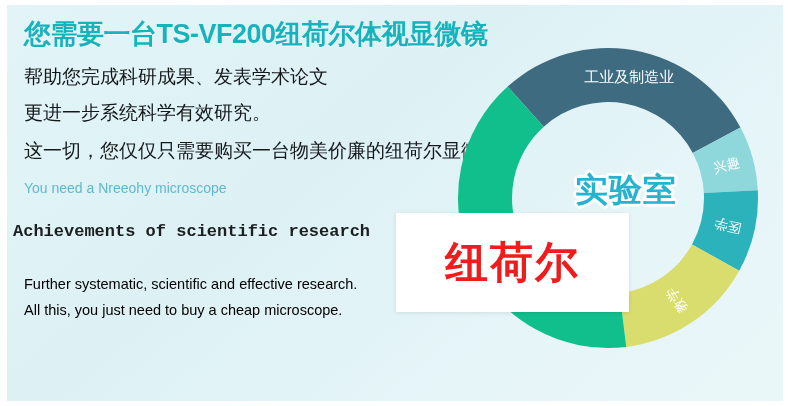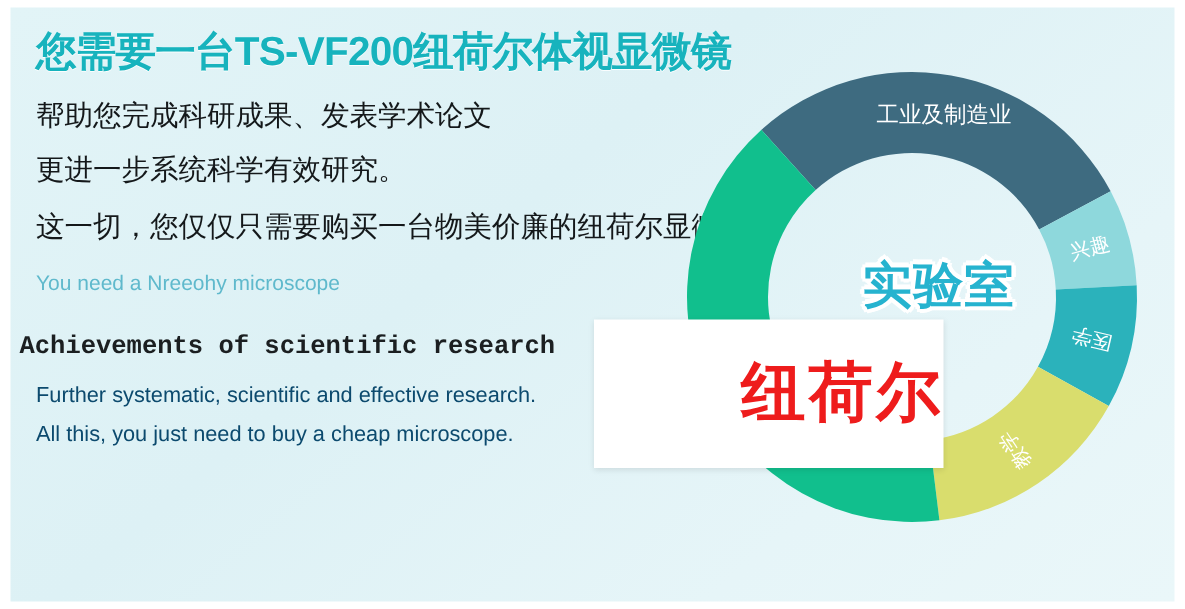--- a/index.html
+++ b/index.html
@@ -63,22 +63,23 @@
     font-size: 17px;
     font-weight: 700;
     color: #1b1f21;
     white-space: nowrap;
     font-family: Liberation Mono, monospace;
   }
   .en-line {
     position: absolute;
     left: 24px;
     font-size: 14.5px;
-    color: #0c4a6e;
-    white-space: nowrap;
+    color: #000000;
+    white-space: nowrap;
+    margin-top: 20px;
   }
   .en-1 { top: 256px; }
   .en-2 { top: 282px; }
 
   
   .donut-wrap {
     position: absolute;
     left: 458px;
     top: 48px;
     width: 300px;
@@ -118,23 +119,23 @@
   
   .logo-box {
     position: absolute;
     left: 396px;
     top: 213px;
     width: 233px;
     height: 99px;
     background: #ffffff;
     box-shadow: 0 1px 4px rgba(0,0,0,0.10);
     display: flex;
-    flex-direction: row;
+    flex-direction: column;
     align-items: center;
-    justify-content: flex-end;
+    justify-content: center;
   }
   .logo-cn {
     font-family: "Liberation Serif", "DejaVu Serif", serif;
     font-size: 43px;
     font-weight: 700;
     color: #ee1c1c;
     line-height: 1.02;
     letter-spacing: 2px;
   }
   .logo-en {

